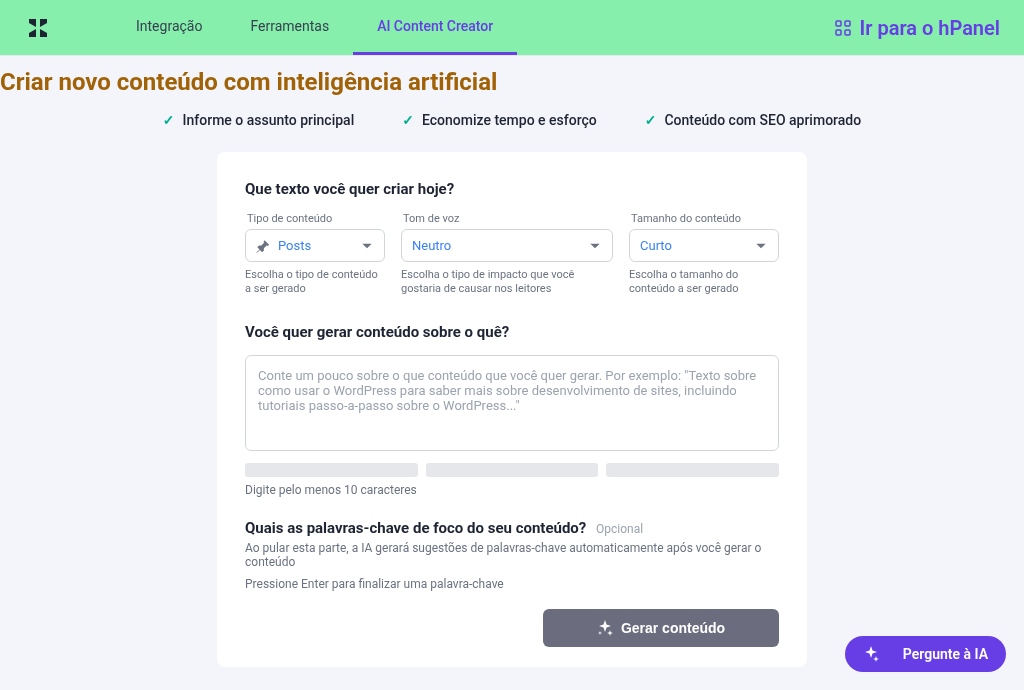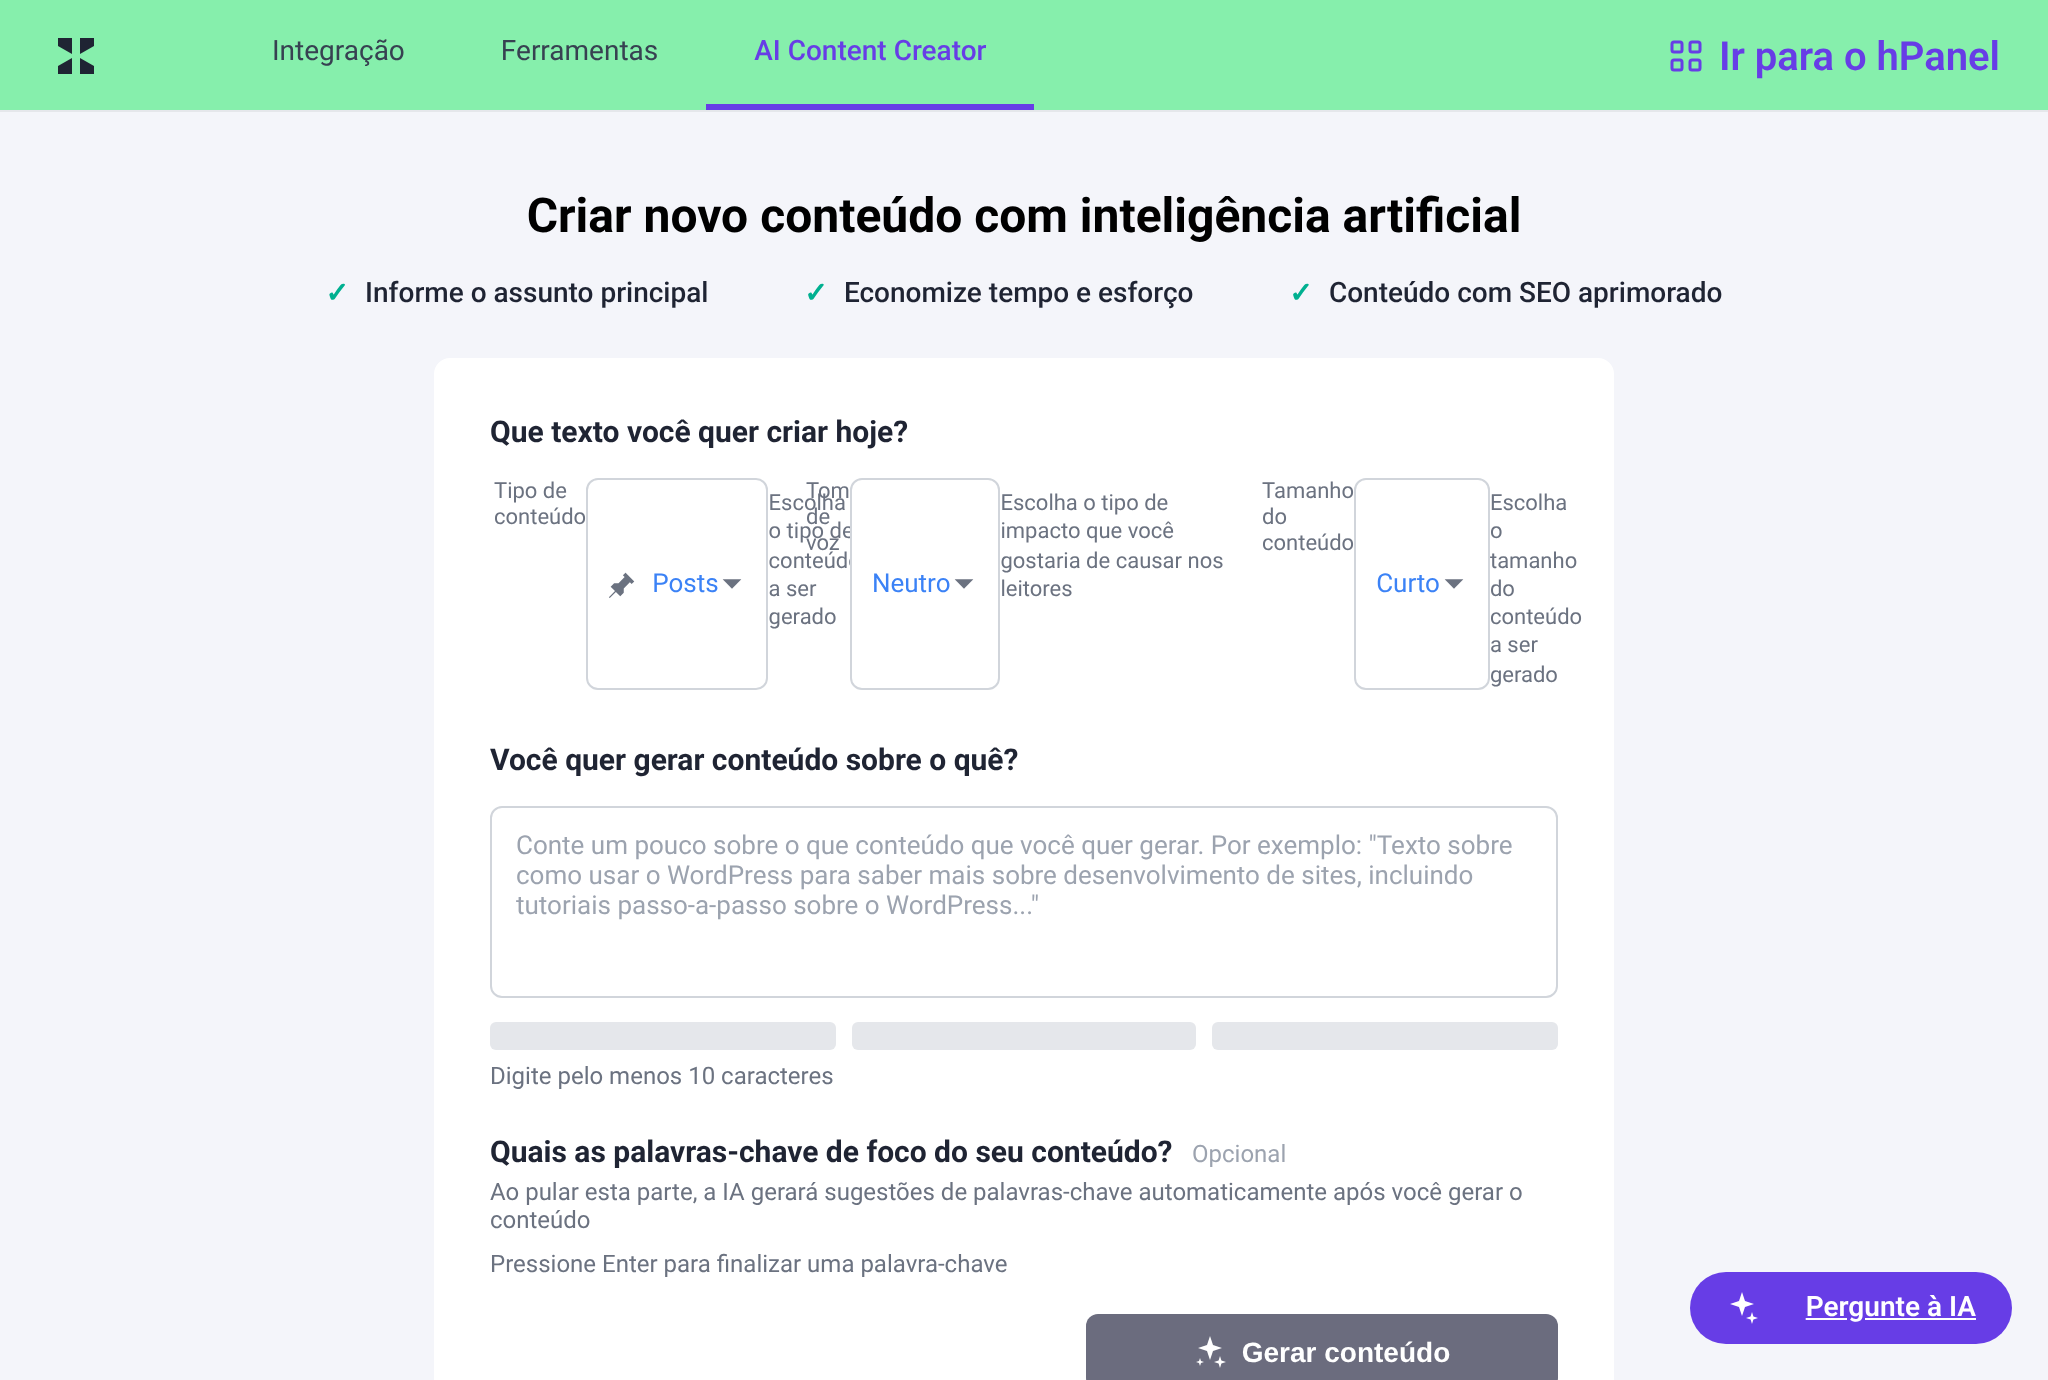--- a/index.html
+++ b/index.html
@@ -6,30 +6,30 @@
     body { font-family: -apple-system, BlinkMacSystemFont, 'Segoe UI', Roboto, sans-serif; background: #f4f5fa; color: #1f2937; width: 1024px; height: 690px; overflow: hidden; }
     
     .header { background: #86efac; border-bottom: 1px solid #e5e7eb; display: flex; align-items: center; height: 56px; padding: 0 24px; }
     .logo { width: 28px; height: 28px; display: flex; align-items: center; justify-content: center; margin-right: 60px; }
     .nav { display: flex; gap: 0; align-items: center; }
     .nav-item { padding: 18px 24px; font-size: 14px; color: #374151; cursor: pointer; border-bottom: 3px solid transparent; }
     .nav-item.active { color: #673de6; border-bottom: 3px solid #673de6; font-weight: 500; }
     .spacer { flex: 1; }
     .hpanel-link { display: flex; align-items: center; gap: 8px; color: #673de6; font-weight: 600; font-size: 20px; cursor: pointer; }
     
-    .page-title { text-align: center; font-size: 24px; font-weight: 700; margin-top: 38px; color: #000000; }
+    .page-title { font-size: 24px; font-weight: 700; margin-top: 12px; color: #a16207; }
     .benefits { display: flex; justify-content: center; gap: 48px; margin-top: 16px; }
     .benefit { display: flex; align-items: center; gap: 8px; font-size: 14px; color: #1f2433; font-weight: 500; }
     .check { color: #00b090; font-weight: bold; }
     
     .card { background: #fff; border-radius: 8px; margin: 24px auto 0; width: 590px; padding: 28px 28px 20px; }
     .section-title { font-size: 15px; font-weight: 700; color: #1f2433; margin-bottom: 14px; }
     
     .fields-row { display: flex; gap: 16px; margin-bottom: 26px; }
-    .field-col { display: flex; flex-direction: row; }
+    .field-col { display: flex; flex-direction: column; }
     .field-col.small { width: 140px; }
     .field-col.wide { flex: 1; }
     .field-col.med { width: 150px; }
     .field-label { font-size: 11px; color: #6b7280; margin-bottom: 4px; padding-left: 2px; }
     .select { border: 1px solid #d1d5db; border-radius: 6px; padding: 8px 10px; display: flex; align-items: center; justify-content: space-between; font-size: 13px; color: #3b82f6; background: #fff; cursor: pointer; }
     .select .left { display: flex; align-items: center; gap: 8px; }
     .field-help { font-size: 11px; color: #6b7280; margin-top: 6px; line-height: 1.3; }
     
     .textarea { width: 100%; border: 1px solid #d1d5db; border-radius: 6px; padding: 12px; font-size: 13px; color: #374151; resize: none; min-height: 96px; font-family: inherit; background: #fff; }
     .textarea::placeholder { color: #9ca3af; }
@@ -39,21 +39,21 @@
     
     .section-title .optional { font-size: 12px; font-weight: 400; color: #9ca3af; margin-left: 6px; }
     .subtitle { font-size: 12px; color: #6b7280; margin-top: -10px; }
     .input { width: 100%; border: 1px solid #d1d5db; border-radius: 6px; padding: 10px 12px; font-size: 13px; color: #374151; font-family: inherit; }
     .input::placeholder { color: #9ca3af; }
     .enter-hint { font-size: 12px; color: #6b7280; margin-top: 8px; }
     
     .generate-row { display: flex; justify-content: flex-end; margin-top: 18px; }
     .generate-btn { background: #6b6c7e; color: #fff; border: none; border-radius: 6px; padding: 11px 24px; font-size: 14px; font-weight: 600; display: flex; align-items: center; gap: 8px; cursor: pointer; min-width: 236px; justify-content: center; }
     
-    .ask-ai { position: fixed; bottom: 18px; right: 18px; background: #673de6; color: #fff; border-radius: 24px; padding: 10px 18px; display: flex; align-items: center; gap: 24px; font-weight: 600; font-size: 14px; cursor: pointer; text-decoration: underline; }
+    .ask-ai { position: fixed; bottom: 18px; right: 18px; background: #673de6; color: #fff; border-radius: 24px; padding: 10px 18px; display: flex; align-items: center; gap: 24px; font-weight: 600; font-size: 14px; cursor: pointer; }
     
     .icon-svg { width: 14px; height: 14px; }
     .chevron { color: #6b7280; }
     .pin-icon { color: #6b7280; }
   </style>
 </head>
 <body>
 
 <div class="header">
   <div class="logo">

